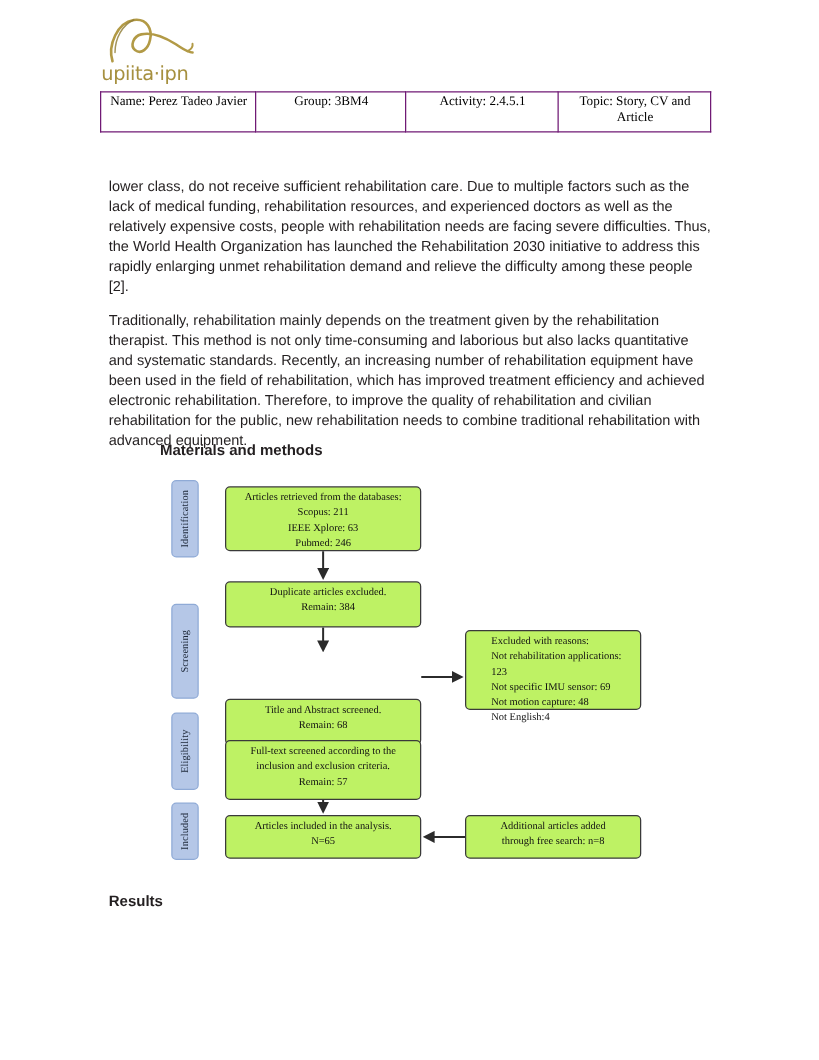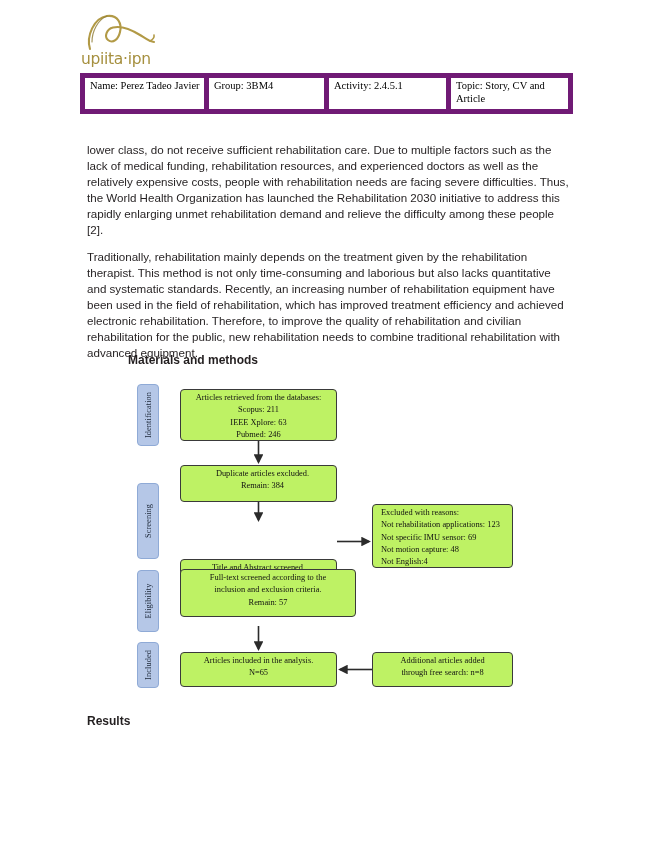--- a/index.html
+++ b/index.html
@@ -70,25 +70,26 @@
     left: 80px;
     top: 73px;
     width: 488px;
     border-collapse: collapse;
     table-layout: fixed;
     font-family: "Liberation Serif", serif;
     font-size: 10.5px;
     color: #000;
   }
   .info-table td {
-    border: 5px solid #701a75;
+    border: 1px solid #701a75;
     padding: 2px 4px 3px 5px;
     vertical-align: top;
     line-height: 1.22;
     height: 30px;
+    text-align: center;
   }
   .c-name  { width: 124px; }
   .c-group { width: 120px; }
   .c-act   { width: 122px; }
   .c-topic { width: 122px; }
 
   
   .para {
     position: absolute;
     left: 87px;
@@ -157,27 +158,27 @@
     font-family: "Liberation Serif", serif;
     font-size: 8.4px;
     line-height: 12.3px;
     color: #111;
     text-align: center;
     padding: 2px 4px;
   }
   .fbox.left-align {
     justify-content: flex-start;
     text-align: left;
-    padding-left: 8px;
+    padding-left: 20px;
   }
   #box-retrieved { left: 50px;  top: 9px;   width: 157px; height: 52px; }
   #box-duplicate { left: 50px;  top: 85px;  width: 157px; height: 37px; padding-left: 12px; }
   #box-title     { left: 50px;  top: 143px; width: 157px; height: 37px; margin-top: 36px; }
   #box-excluded  { left: 242px; top: 124px; width: 141px; height: 64px; }
-  #box-fulltext  { left: 50px;  top: 189px; width: 176px; height: 48px; font-family: Liberation Serif, serif; }
+  #box-fulltext  { left: 50px;  top: 212px; width: 157px; height: 48px; font-family: Liberation Serif, serif; }
   #box-included  { left: 50px;  top: 272px; width: 157px; height: 35px; }
   #box-additional{ left: 242px; top: 272px; width: 141px; height: 35px; }
 
   .fbox .ln { display: block; }
 </style>
 </head>
 <body>
 
 <div class="page">
 

